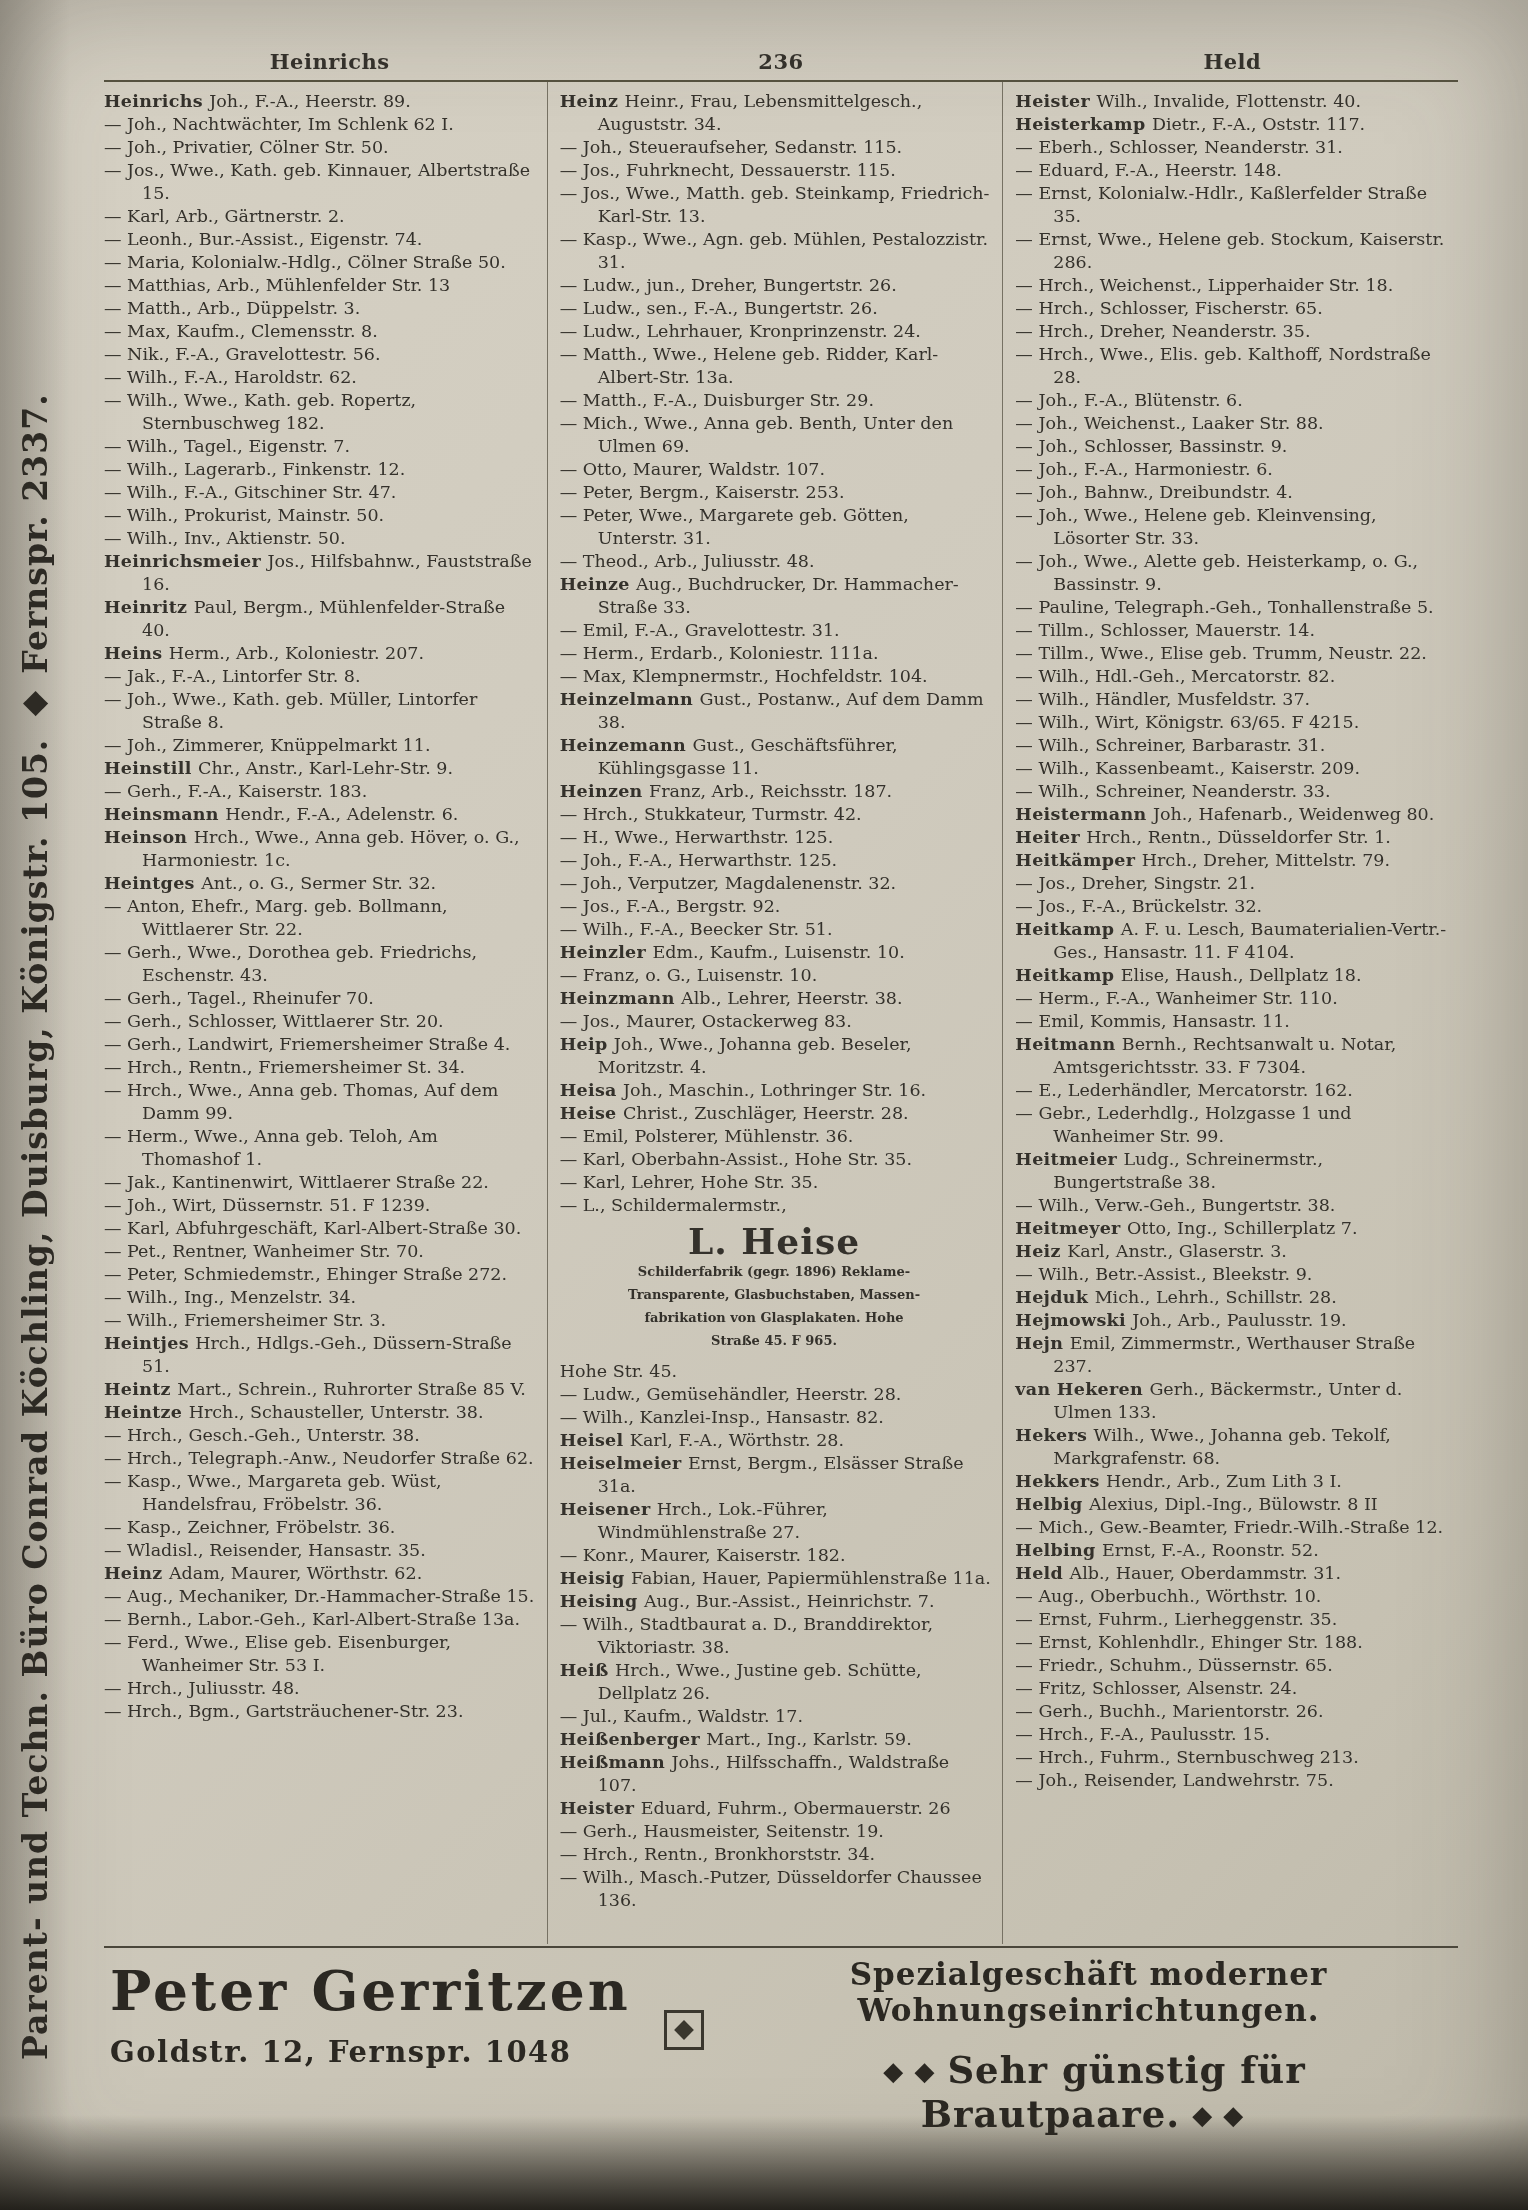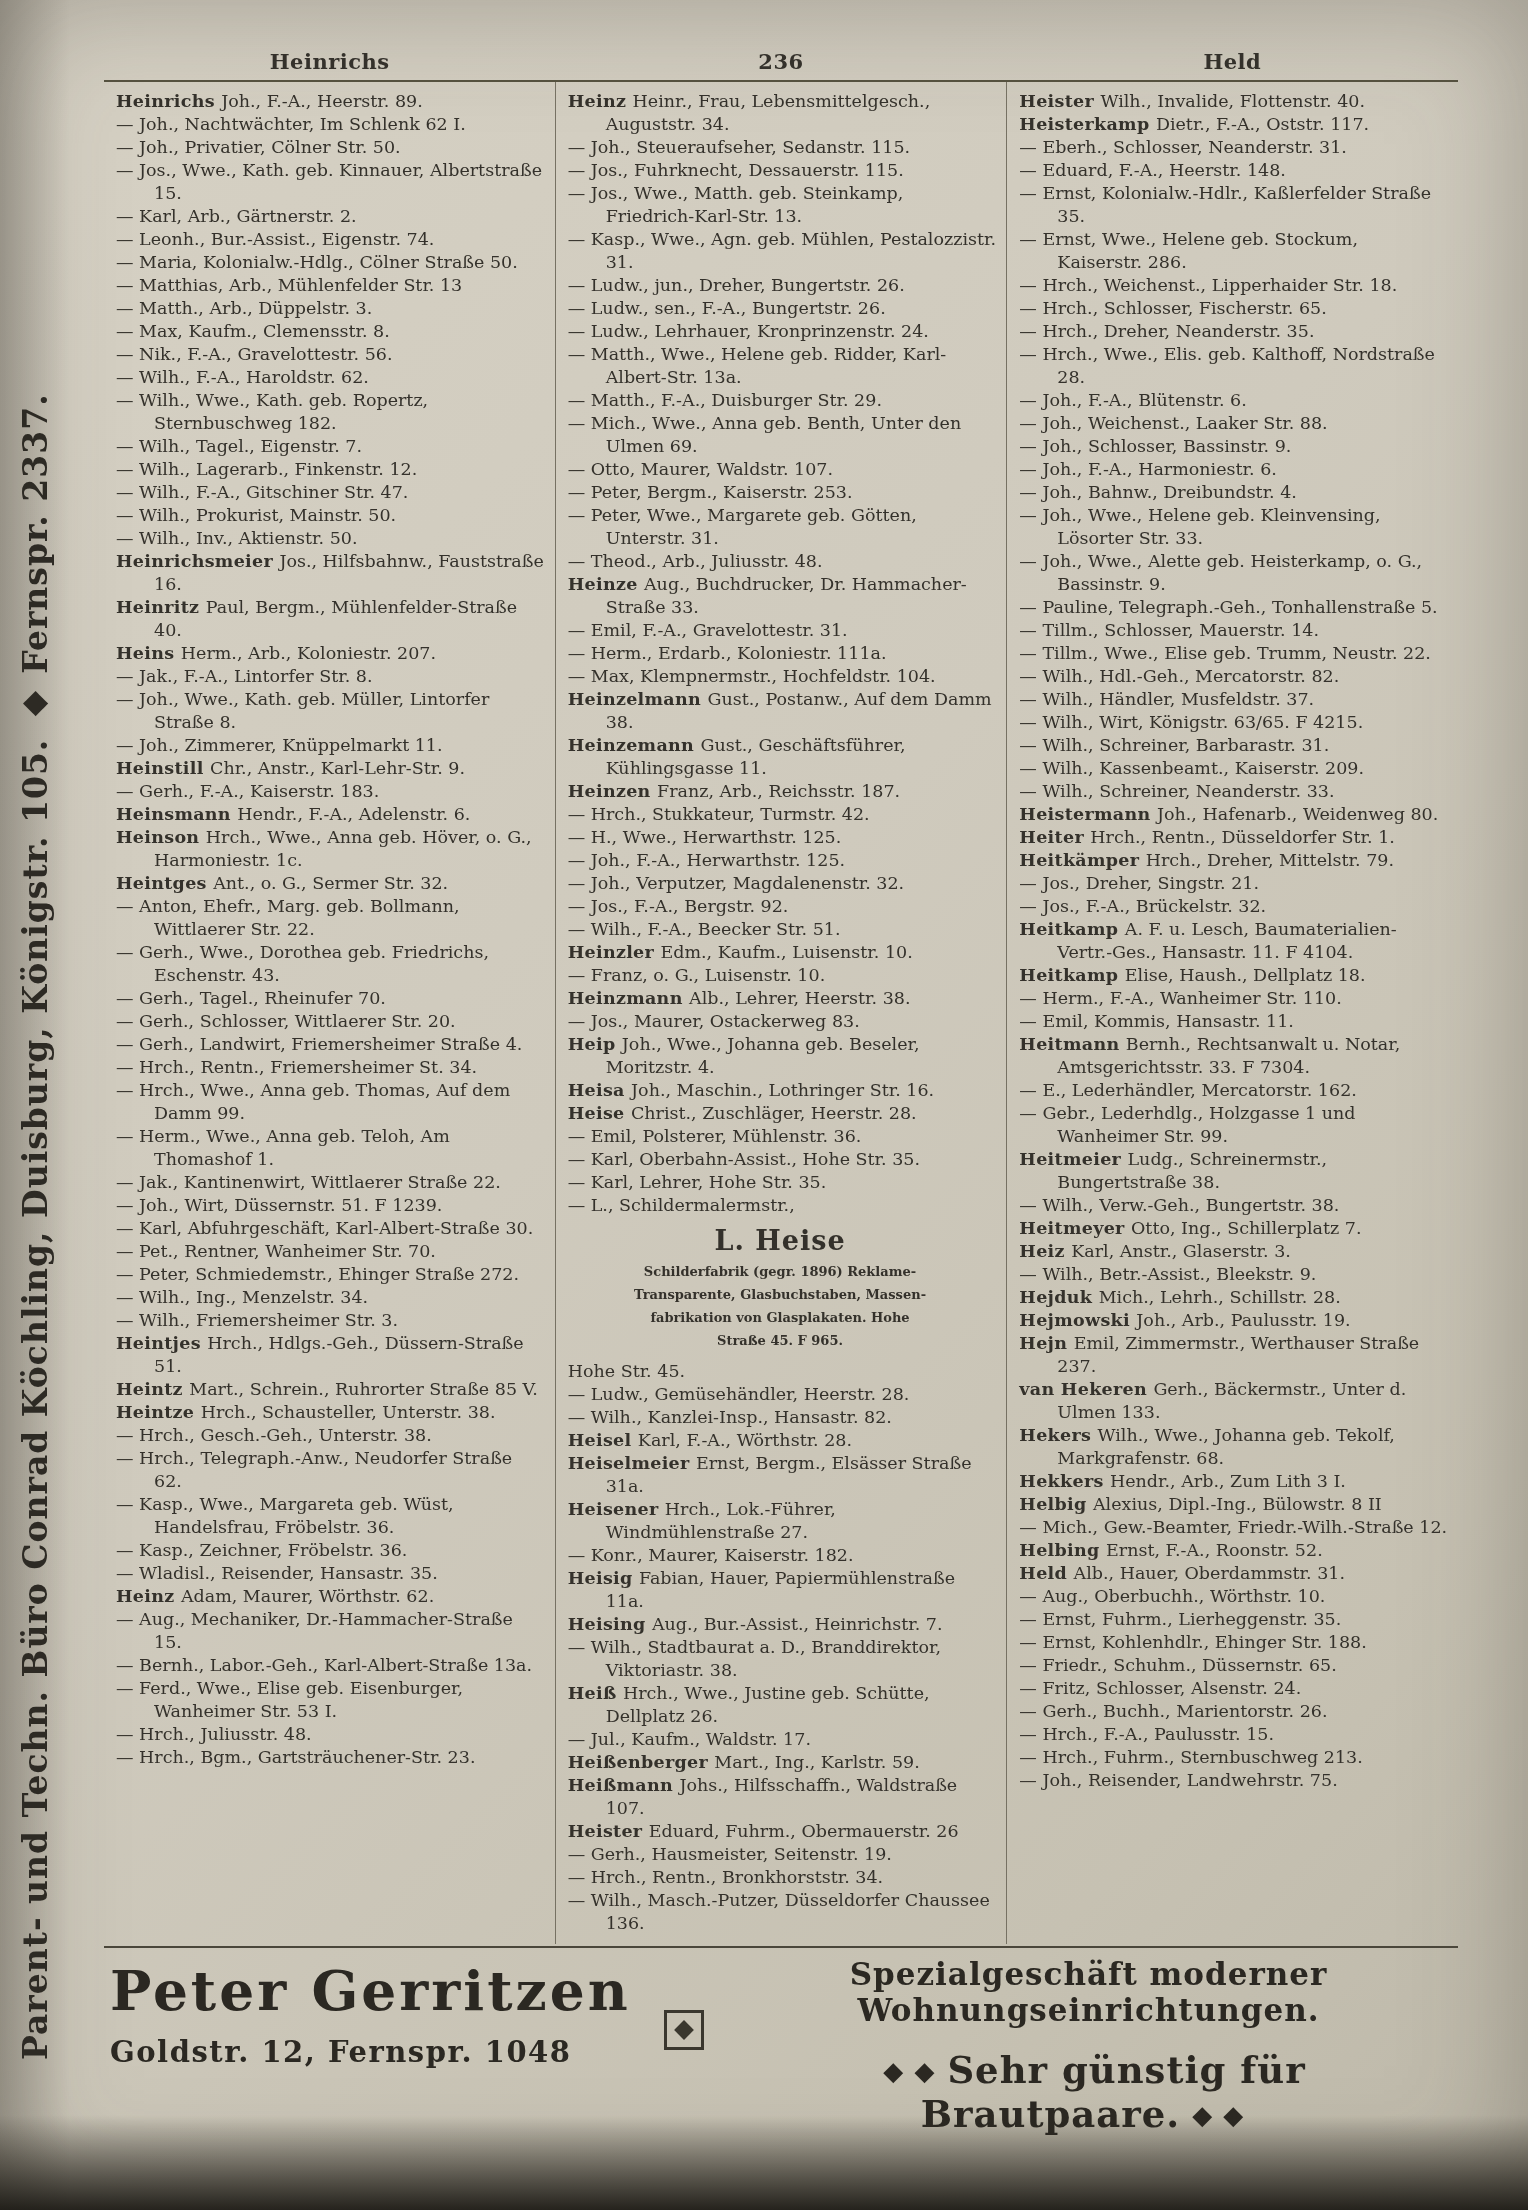--- a/index.html
+++ b/index.html
@@ -36,36 +36,36 @@
   .header{
     position:absolute;top:42px;left:104px;right:70px;height:38px;
     display:grid;grid-template-columns:1fr 1fr 1fr;
     border-bottom:2px solid #55513f;
     font-weight:bold;font-size:21px;letter-spacing:.5px;
   }
   .header span{align-self:center;justify-self:center;}
 
   
   .columns{
-    position:absolute;top:82px;left:104px;right:70px;height:1862px;
+    position:absolute;top:82px;left:92px;right:70px;height:1862px;
     display:flex;
   }
   .col{
     flex:1 1 0;overflow:hidden;
     padding:8px 10px 0 12px;
     font-size:17.5px;line-height:23px;
   }
   .col + .col{border-left:1px solid #767163;}
   .entry{padding-left:38px;text-indent:-38px;}
   .entry b{font-weight:700;letter-spacing:.3px;}
 
   .advert{
     margin:8px 4px 8px 0;text-align:center;font-weight:bold;
   }
-  .advert-title{font-size:27px;line-height:32px;margin-bottom:3px;letter-spacing:1px;}
+  .advert-title{font-size:36px;line-height:32px;margin-bottom:3px;letter-spacing:1px;}
   .advert-line{font-size:13px;line-height:23px;}
 
   
   .footer{
     position:absolute;left:104px;right:70px;top:1946px;height:175px;
     border-top:2px solid #4a463a;
   }
   .footer-left{position:absolute;left:6px;top:10px;width:540px;}
   .gerritzen{font-size:55px;font-weight:900;letter-spacing:3px;color:#2b2822;}
   .gerritzen-addr{font-size:29px;font-weight:bold;letter-spacing:1.5px;margin-top:12px;color:#2b2822;}

